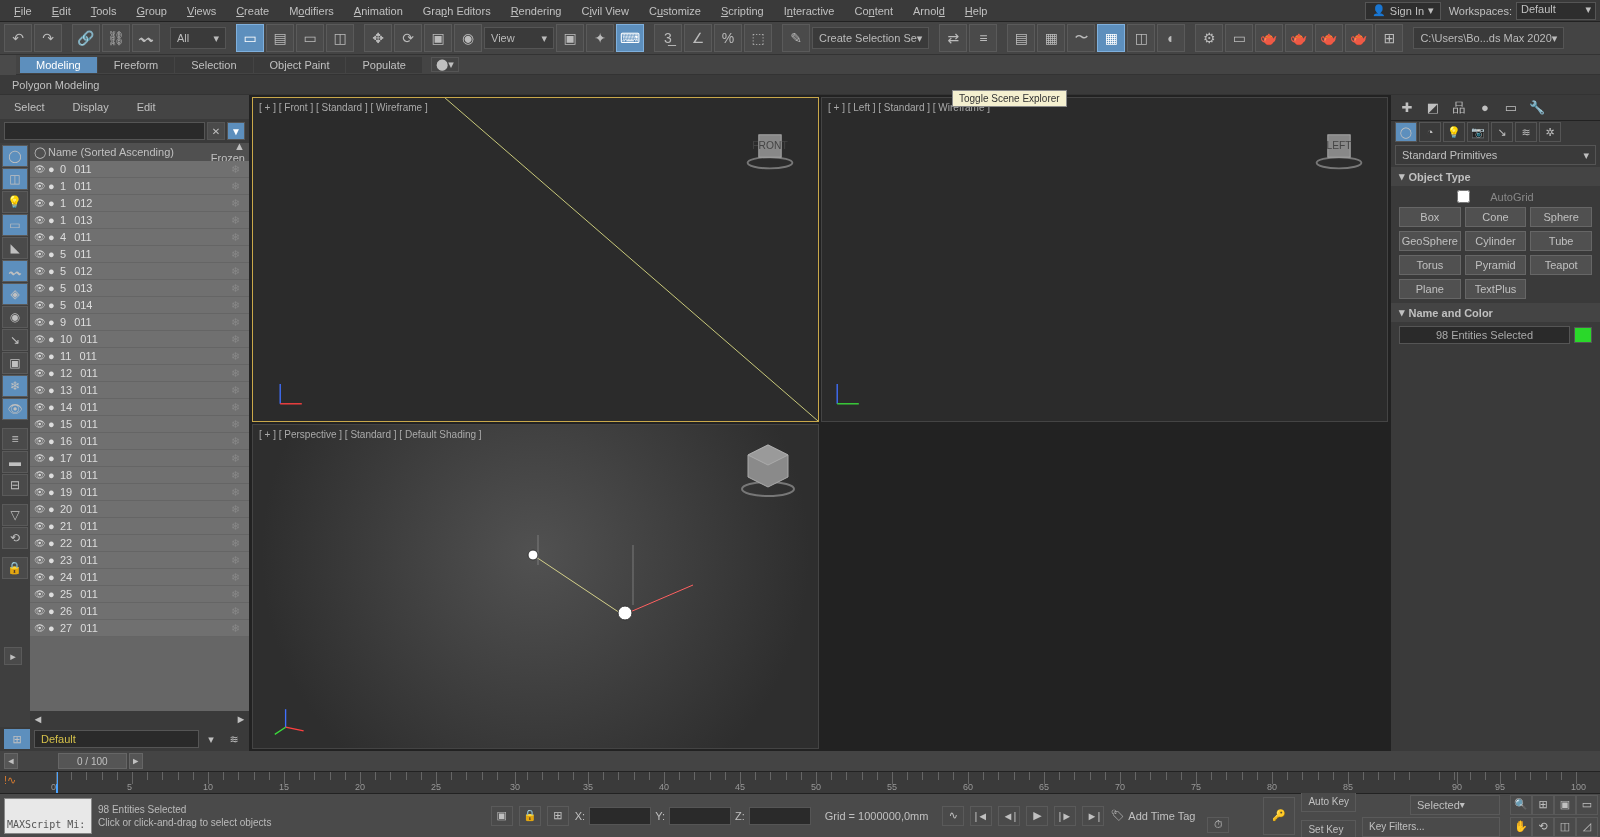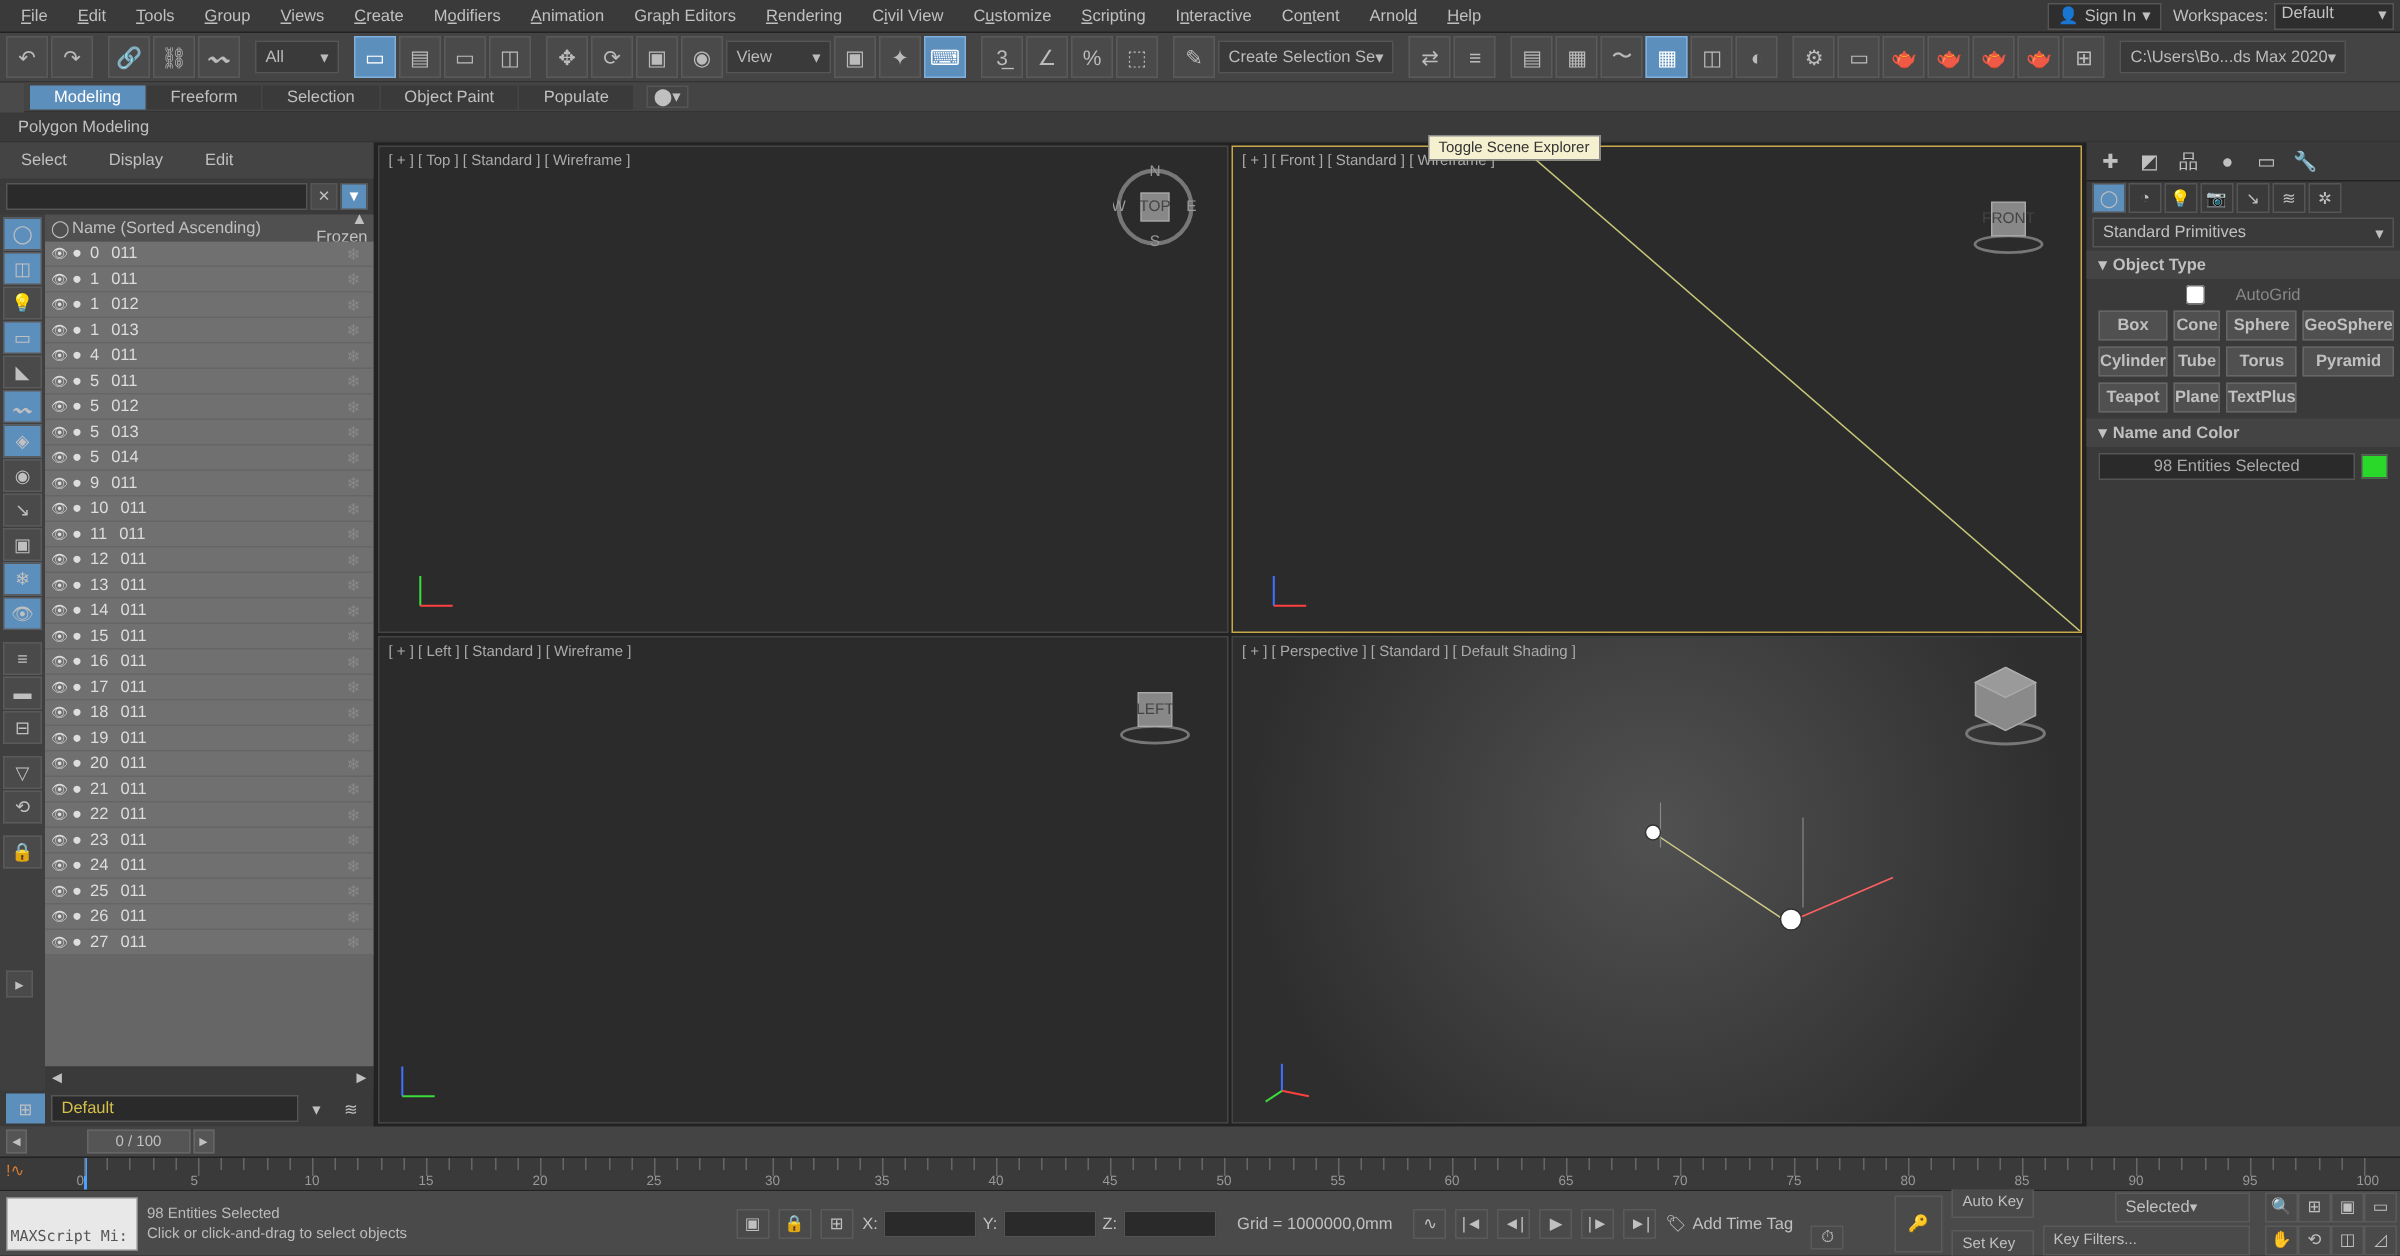--- a/index.html
+++ b/index.html
@@ -56,21 +56,21 @@
 .axis-gizmo { position: absolute; bottom: 10px; left: 20px; width: 36px; height: 36px; }
 .right-panel { width: 210px; background: #3a3a3a; display: flex; flex-direction: column; border-left: 1px solid #222; }
 .rp-toprow { height: 26px; display: flex; align-items: center; gap: 2px; padding: 0 4px; border-bottom: 1px solid #222; }
 .rp-toprow .rbtn { width: 24px; height: 22px; display: flex; align-items: center; justify-content: center; font-size: 13px; }
 .rp-catrow { height: 22px; display: flex; align-items: center; gap: 2px; padding: 0 4px; }
 .rp-catrow .rbtn { width: 22px; height: 20px; border: 1px solid #555; display: flex; align-items: center; justify-content: center; font-size: 11px; }
 .rp-catrow .rbtn.active { background: #5d8fbd; }
 .rp-drop { margin: 2px 4px; background: #3a3a3a; border: 1px solid #555; height: 20px; display: flex; align-items: center; padding: 0 6px; justify-content: space-between; }
 .rollout-head { background: #444; padding: 3px 8px; font-weight: bold; display: flex; align-items: center; gap: 4px; }
 .rollout-body { padding: 4px 8px; display: flex; flex-direction: column; gap: 4px; }
-.btn-grid { display: grid; grid-template-columns: 1fr 1fr 1fr 1fr; gap: 4px; font-weight: bold; }
+.btn-grid { display: grid; grid-template-columns: 1fr 1fr 1fr; gap: 4px; }
 .obj-btn { background: #505050; border: 1px solid #666; height: 20px; display: flex; align-items: center; justify-content: center; font-size: 11px; }
 .autog { display: flex; align-items: center; gap: 20px; justify-content: center; color: #888; font-size: 10px; }
 .namecolor { display: flex; gap: 4px; align-items: center; padding: 4px 8px; }
 .namecolor input { flex: 1; background: #2a2a2a; border: 1px solid #555; color: #aaa; height: 18px; padding: 0 4px; text-align: center; }
 .namecolor .sw { width: 18px; height: 16px; background: #2ad82a; border: 1px solid #555; }
 .bottom-area { display: flex; flex-direction: column; }
 .timeline-slider { height: 20px; background: #444; display: flex; align-items: center; padding: 0 4px; gap: 2px; }
 .timeline-slider .arr { width: 14px; height: 16px; background: #555; border: 1px solid #666; display: flex; align-items: center; justify-content: center; font-size: 9px; }
 .timeline-slider .slider-handle { background: #555; border: 1px solid #666; padding: 0 18px; height: 16px; display: flex; align-items: center; font-size: 10px; margin-left: 38px; }
 .ruler { height: 22px; background: #3a3a3a; position: relative; border-top: 1px solid #222; }
@@ -516,36 +516,20 @@
           <span>Default</span>
         </div>
       <div style="width:16px;text-align:center;">▾</div>
       <div class="sbtn" style="width:22px;height:20px;display:flex;align-items:center;justify-content:center;">≋</div>
     </div>
   </div>
 
   <div class="expand-btn" style="bottom:86px;left:4px;position:absolute;">▸</div>
 
   <div class="viewports">
-    <div class="vp">
-      <div class="vp-label">[ + ] [ Top ] [ Standard ] [ Wireframe ]</div>
-      <svg class="viewcube" viewBox="0 0 60 60">
-        <circle cx="30" cy="30" r="26" fill="none" stroke="#777" stroke-width="3"></circle>
-        <rect x="20" y="20" width="20" height="20" fill="#888" stroke="#aaa"></rect>
-        <text x="30" y="33" text-anchor="middle" font-size="6" fill="#444">TOP</text>
-        <text x="30" y="8" text-anchor="middle" font-size="6" fill="#999">N</text>
-        <text x="30" y="58" text-anchor="middle" font-size="6" fill="#999">S</text>
-        <text x="4" y="33" text-anchor="middle" font-size="6" fill="#999">W</text>
-        <text x="56" y="33" text-anchor="middle" font-size="6" fill="#999">E</text>
-      </svg>
-      <svg class="axis-gizmo" viewBox="0 0 40 40">
-        <line x1="8" y1="32" x2="8" y2="10" stroke="#3bdc3b" stroke-width="1.5"></line>
-        <line x1="8" y1="32" x2="32" y2="32" stroke="#ff4040" stroke-width="1.5"></line>
-      </svg>
-    </div>
     <div class="vp active">
       <div class="vp-label">[ + ] [ Front ] [ Standard ] [ Wireframe ]</div>
       <svg style="position:absolute;inset:0;width:100%;height:100%;">
         <line x1="34%" y1="0" x2="100%" y2="100%" stroke="#c8c87a" stroke-width="1"></line>
       </svg>
       <svg class="viewcube" viewBox="0 0 60 60" style="top:20px;">
         <ellipse cx="30" cy="48" rx="24" ry="6" fill="none" stroke="#777" stroke-width="2"></ellipse>
         <rect x="18" y="18" width="24" height="24" fill="#888" stroke="#aaa"></rect>
         <text x="30" y="33" text-anchor="middle" font-size="6" fill="#444">FRONT</text>
       </svg>
@@ -774,21 +758,21 @@
       <div class="tick" style="left: 1302.4px;"></div>
       <div class="tick" style="left: 1317.6px;"></div>
       <div class="tick" style="left: 1332.8px;"></div>
       <div class="tick major" style="left: 1348px;">
         <span class="num">85</span>
       </div>
       <div class="tick" style="left: 1363.2px;"></div>
       <div class="tick" style="left: 1378.4px;"></div>
       <div class="tick" style="left: 1393.6px;"></div>
       <div class="tick" style="left: 1408.8px;"></div>
-      <div class="tick major" style="left: 1424px;">
+      <div class="tick major" style="left: 1457px;">
         <span class="num">90</span>
       </div>
       <div class="tick" style="left: 1439.2px;"></div>
       <div class="tick" style="left: 1454.4px;"></div>
       <div class="tick" style="left: 1469.6px;"></div>
       <div class="tick" style="left: 1484.8px;"></div>
       <div class="tick major" style="left: 1500px;">
         <span class="num">95</span>
       </div>
       <div class="tick" style="left: 1515.2px;"></div>

